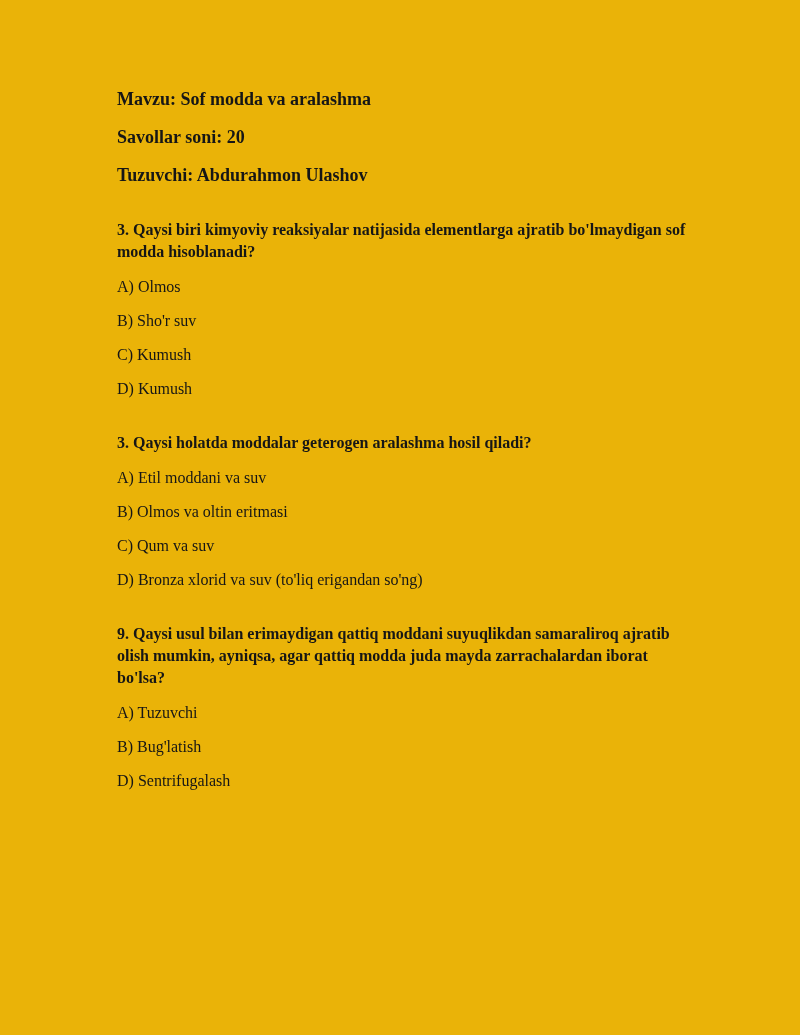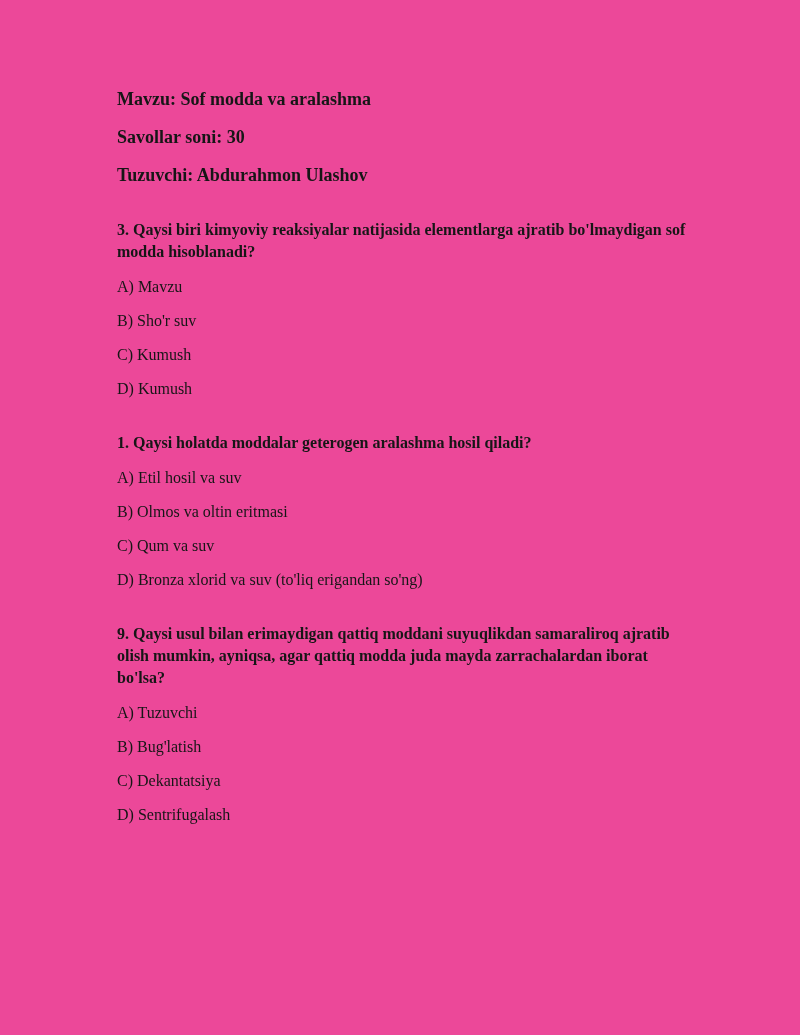--- a/index.html
+++ b/index.html
@@ -8,21 +8,21 @@
     padding: 0;
     width: 800px;
     height: 1035px;
     background: #ffffff;
     overflow: hidden;
   }
   .page {
     position: relative;
     width: 800px;
     height: 1035px;
-    background: #ec4899;
+    background: #eab308;
     font-family: "Liberation Serif", "DejaVu Serif", serif;
     color: #161616;
   }
   .page-content {
     position: absolute;
     left: 117px;
     top: 89px;
     width: 600px;
   }
   .doc-header {
@@ -52,45 +52,44 @@
   }
 </style>
 </head>
 <body>
 
 <div class="page">
   <div class="page-content">
 
     <div class="doc-header">
       <p>Mavzu: Sof modda va aralashma</p>
-      <p>Savollar soni: 30</p>
+      <p>Savollar soni: 20</p>
       <p>Tuzuvchi: Abdurahmon Ulashov</p>
     </div>
 
     <div class="question-block">
       <p class="question-text">3. Qaysi biri kimyoviy reaksiyalar natijasida elementlarga ajratib bo'lmaydigan sof
 modda hisoblanadi?</p>
-      <p class="option">A) Mavzu</p>
+      <p class="option">A) Olmos</p>
       <p class="option">B) Sho'r suv</p>
       <p class="option">C) Kumush</p>
       <p class="option">D) Kumush</p>
     </div>
 
     <div class="question-block">
-      <p class="question-text">1. Qaysi holatda moddalar geterogen aralashma hosil qiladi?</p>
-      <p class="option">A) Etil hosil va suv</p>
+      <p class="question-text">3. Qaysi holatda moddalar geterogen aralashma hosil qiladi?</p>
+      <p class="option">A) Etil moddani va suv</p>
       <p class="option">B) Olmos va oltin eritmasi</p>
       <p class="option">C) Qum va suv</p>
       <p class="option">D) Bronza xlorid va suv (to'liq erigandan so'ng)</p>
     </div>
 
     <div class="question-block">
       <p class="question-text">9. Qaysi usul bilan erimaydigan qattiq moddani suyuqlikdan samaraliroq ajratib
 olish mumkin, ayniqsa, agar qattiq modda juda mayda zarrachalardan iborat
 bo'lsa?</p>
       <p class="option">A) Tuzuvchi</p>
       <p class="option">B) Bug'latish</p>
-      <p class="option">C) Dekantatsiya</p>
       <p class="option">D) Sentrifugalash</p>
     </div>
 
   </div>
 </div>
 
 </body></html>

